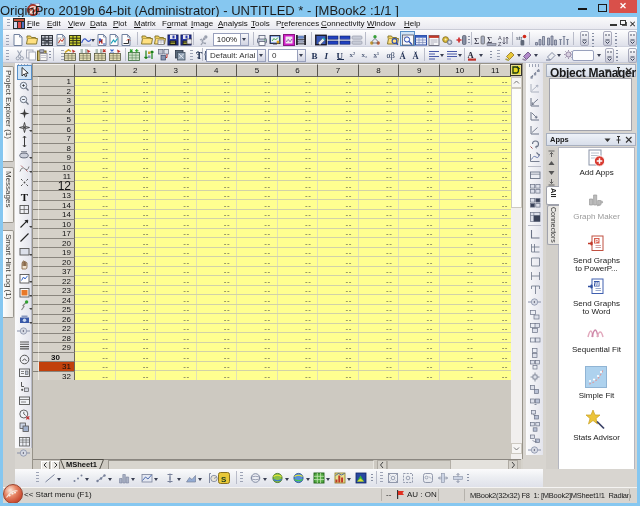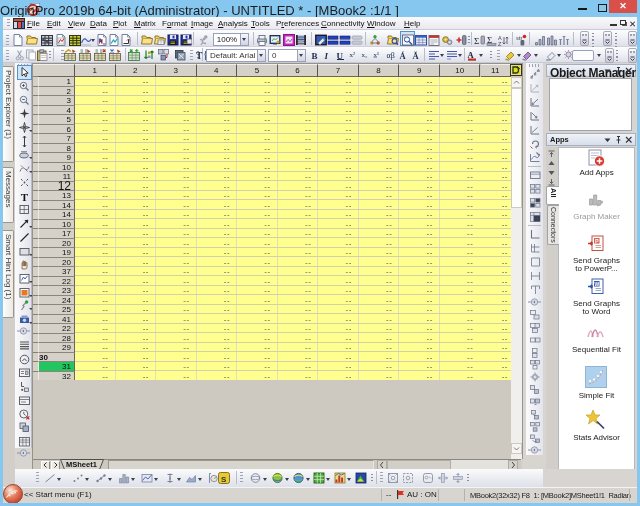--- a/index.html
+++ b/index.html
@@ -825,31 +825,31 @@
 <div class="a" style="left:38px;top:267.00px;width:37px;height:9.5px;background:#d5d1c8;border-left:1px solid #eeeae2;border-right:1.5px solid #6a665e;border-bottom:1px solid #8a867e;font-size:8px;color:#111;text-align:right;line-height:9.0px;padding-right:3px;">37</div>
 <div class="a" style="left:33px;top:276.50px;width:5px;height:9.5px;background:#d5d1c8;border-bottom:1px solid #848078;"></div>
 <div class="a" style="left:38px;top:276.50px;width:37px;height:9.5px;background:#d5d1c8;border-left:1px solid #eeeae2;border-right:1.5px solid #6a665e;border-bottom:1px solid #8a867e;font-size:8px;color:#111;text-align:right;line-height:9.0px;padding-right:3px;">22</div>
 <div class="a" style="left:33px;top:286.00px;width:5px;height:9.5px;background:#d5d1c8;border-bottom:1px solid #848078;"></div>
 <div class="a" style="left:38px;top:286.00px;width:37px;height:9.5px;background:#d5d1c8;border-left:1px solid #eeeae2;border-right:1.5px solid #6a665e;border-bottom:1px solid #8a867e;font-size:8px;color:#111;text-align:right;line-height:9.0px;padding-right:3px;">23</div>
 <div class="a" style="left:33px;top:295.50px;width:5px;height:9.5px;background:#d5d1c8;border-bottom:1px solid #848078;"></div>
 <div class="a" style="left:38px;top:295.50px;width:37px;height:9.5px;background:#d5d1c8;border-left:1px solid #eeeae2;border-right:1.5px solid #6a665e;border-bottom:1px solid #8a867e;font-size:8px;color:#111;text-align:right;line-height:9.0px;padding-right:3px;">24</div>
 <div class="a" style="left:33px;top:305.00px;width:5px;height:9.5px;background:#d5d1c8;border-bottom:1px solid #848078;"></div>
 <div class="a" style="left:38px;top:305.00px;width:37px;height:9.5px;background:#d5d1c8;border-left:1px solid #eeeae2;border-right:1.5px solid #6a665e;border-bottom:1px solid #8a867e;font-size:8px;color:#111;text-align:right;line-height:9.0px;padding-right:3px;">25</div>
 <div class="a" style="left:33px;top:314.50px;width:5px;height:9.5px;background:#d5d1c8;border-bottom:1px solid #848078;"></div>
-<div class="a" style="left:38px;top:314.50px;width:37px;height:9.5px;background:#d5d1c8;border-left:1px solid #eeeae2;border-right:1.5px solid #6a665e;border-bottom:1px solid #8a867e;font-size:8px;color:#111;text-align:right;line-height:9.0px;padding-right:3px;">41</div>
+<div class="a" style="left:38px;top:314.50px;width:37px;height:9.5px;background:#d5d1c8;border-left:1px solid #eeeae2;border-right:1.5px solid #6a665e;border-bottom:1px solid #8a867e;font-size:8px;color:#111;text-align:right;line-height:9.0px;padding-right:3px;">26</div>
 <div class="a" style="left:33px;top:324.00px;width:5px;height:9.5px;background:#d5d1c8;border-bottom:1px solid #848078;"></div>
 <div class="a" style="left:38px;top:324.00px;width:37px;height:9.5px;background:#d5d1c8;border-left:1px solid #eeeae2;border-right:1.5px solid #6a665e;border-bottom:1px solid #8a867e;font-size:8px;color:#111;text-align:right;line-height:9.0px;padding-right:3px;">22</div>
 <div class="a" style="left:33px;top:333.50px;width:5px;height:9.5px;background:#d5d1c8;border-bottom:1px solid #848078;"></div>
 <div class="a" style="left:38px;top:333.50px;width:37px;height:9.5px;background:#d5d1c8;border-left:1px solid #eeeae2;border-right:1.5px solid #6a665e;border-bottom:1px solid #8a867e;font-size:8px;color:#111;text-align:right;line-height:9.0px;padding-right:3px;">28</div>
 <div class="a" style="left:33px;top:343.00px;width:5px;height:9.5px;background:#d5d1c8;border-bottom:1px solid #848078;"></div>
 <div class="a" style="left:38px;top:343.00px;width:37px;height:9.5px;background:#d5d1c8;border-left:1px solid #eeeae2;border-right:1.5px solid #6a665e;border-bottom:1px solid #8a867e;font-size:8px;color:#111;text-align:right;line-height:9.0px;padding-right:3px;">29</div>
 <div class="a" style="left:33px;top:352.50px;width:5px;height:9.5px;background:#d5d1c8;border-bottom:1px solid #848078;"></div>
-<div class="a" style="left:38px;top:352.50px;width:37px;height:9.5px;background:#d5d1c8;border-left:1px solid #eeeae2;border-right:1.5px solid #6a665e;border-bottom:1px solid #8a867e;font-size:8px;color:#111;line-height:9.0px;padding-right:3px;font-weight:bold;">30</div>
+<div class="a" style="left:38px;top:352.50px;width:37px;height:9.5px;background:#d5d1c8;border-left:1px solid #eeeae2;border-right:1.5px solid #6a665e;border-bottom:1px solid #8a867e;font-size:8px;color:#111;text-align:right;line-height:9.0px;padding-right:14px;font-weight:bold;">30</div>
 <div class="a" style="left:33px;top:362.00px;width:5px;height:9.5px;background:#d5d1c8;border-bottom:1px solid #848078;"></div>
-<div class="a" style="left:38px;top:362.00px;width:37px;height:9.5px;background:#22c55e;border-left:1px solid #eeeae2;border-right:1.5px solid #6a665e;border-bottom:1px solid #8a867e;font-size:8px;color:#111;text-align:right;line-height:9.0px;padding-right:3px;">31</div>
+<div class="a" style="left:38px;top:362.00px;width:37px;height:9.5px;background:#c2410c;border-left:1px solid #eeeae2;border-right:1.5px solid #6a665e;border-bottom:1px solid #8a867e;font-size:8px;color:#111;text-align:right;line-height:9.0px;padding-right:3px;">31</div>
 <div class="a" style="left:33px;top:371.50px;width:5px;height:9.5px;background:#d5d1c8;border-bottom:1px solid #848078;"></div>
 <div class="a" style="left:38px;top:371.50px;width:37px;height:9.5px;background:#d5d1c8;border-left:1px solid #eeeae2;border-right:1.5px solid #6a665e;border-bottom:1px solid #8a867e;font-size:8px;color:#111;text-align:right;line-height:9.0px;padding-right:3px;">32</div>
 <div class="a" style="left:75px;top:77px;width:436.0px;height:304.0px;overflow:hidden;
 background-image:
  repeating-linear-gradient(180deg, transparent 0, transparent 8.5px, #d2d2a8 8.5px, #d2d2a8 9.5px),
  repeating-linear-gradient(90deg, transparent 0, transparent 39.55px, #e0e0b8 39.55px, #e0e0b8 40.55px);
 background-color:#ffff90;"></div>
 <div class="a" style="left:75.0px;top:77px;width:33.5px;height:304.0px;font-size:8px;color:#54544c;text-align:right;letter-spacing:0.5px;">
     <div style="height:9.5px;line-height:9.5px;">--</div>
     <div style="height:9.5px;line-height:9.5px;">--</div>

